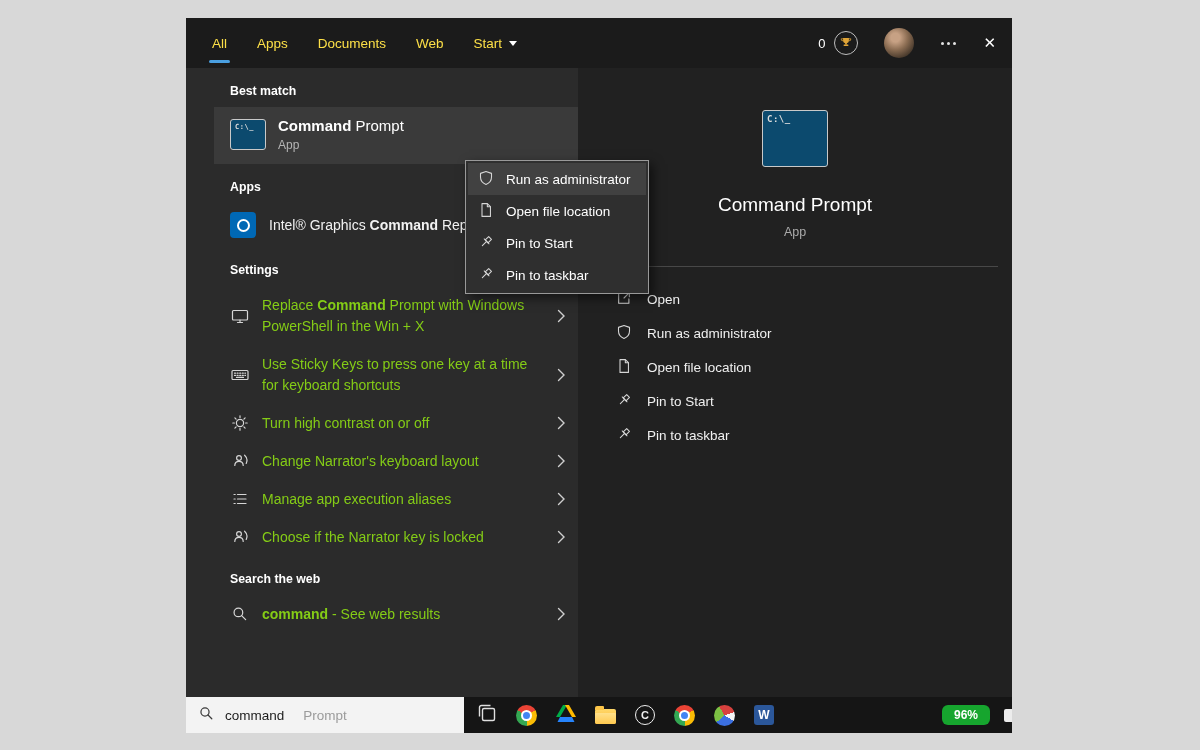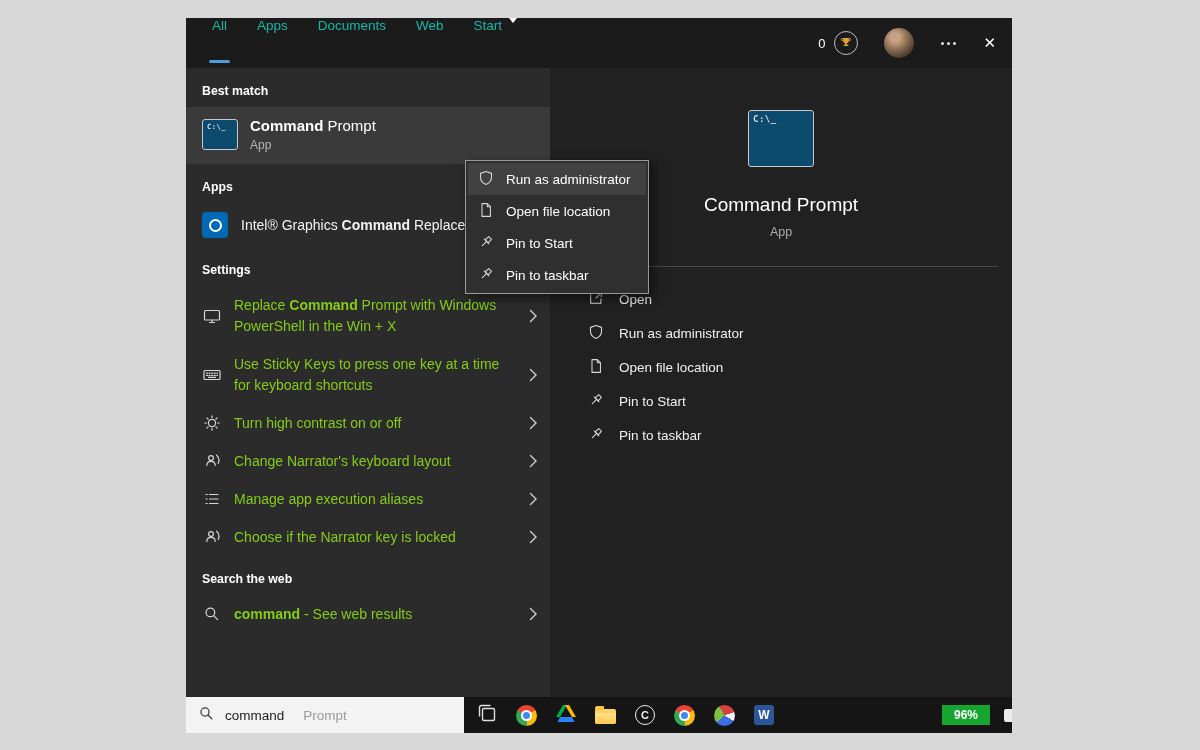--- a/index.html
+++ b/index.html
@@ -14,39 +14,39 @@
   
   .search-window{
     position:absolute; left:186px; top:18px; width:826px; height:679px;
     background:var(--panel_bg,#2b2b2b); overflow:visible;
   }
   .header{
     height:50px; background:var(--header_bg,#1b1b1b);
     display:flex; align-items:center; padding:0 16px 0 26px;
   }
   .tabs{ display:flex; gap:30px; height:100%; align-items:stretch; }
-  .tab{ display:flex; align-items:flex-start; color:#14b8a6; font-size:13.5px; position:relative; cursor:default; }
+  .tab{ display:flex; align-items:center; color:#fde047; font-size:13.5px; position:relative; cursor:default; }
   .tab.selected::after{
     content:""; position:absolute; left:-3px; right:-3px; bottom:5px; height:3px;
     border-radius:2px; background:var(--accent,#4a9fe0);
   }
   .caret{ width:0; height:0; border-left:4.5px solid transparent; border-right:4.5px solid transparent;
     border-top:5px solid #fff; margin-left:7px; }
   .hdr-right{ margin-left:auto; display:flex; align-items:center; }
   .rewards-count{ color:#fff; font-size:13px; }
   .trophy{ width:24px; height:24px; border:1px solid #bdbdbd; border-radius:50%;
     display:flex; align-items:center; justify-content:center; margin-left:9px; }
   .avatar{ width:30px; height:30px; border-radius:50%; margin-left:26px;
     background:radial-gradient(circle at 38% 32%, #c7a184 16%, #8a6c52 45%, #4a3b2d 75%, #2a241e 100%); }
   .dots{ display:flex; gap:3px; margin-left:27px; }
   .dots i{ width:3px; height:3px; border-radius:50%; background:#e4e4e4; }
   .close{ margin-left:27px; color:#fff; font-size:15px; }
 
   
-  .sw-body{ display:flex; height:629px; overflow:hidden; }
+  .sw-body{ display:flex; height:629px; overflow:hidden;padding-left:28px; }
   .left-panel{ width:364px; flex:none; background:var(--panel_bg,#2b2b2b); overflow:hidden; }
   .sec-header{ color:#fff; font-size:12.3px; font-weight:600; padding:16px 16px 9px; }
   .bm-row{ display:flex; align-items:center; gap:12px; padding:10px 16px 12px; background:var(--highlight,#3a3a3a); }
   .cmd-icon{ position:relative; background:#0c4a6e; border:1px solid #c9c9c9; border-radius:3px; flex:none; }
   .cmd-icon.sm{ width:36px; height:31px; }
   .cmd-icon.lg{ width:66px; height:57px; margin:42px auto 0; border-width:1.5px; }
   .cmdg{ position:absolute; top:3px; left:4px; color:#ddd; font:600 7px "DejaVu Sans Mono",monospace; letter-spacing:.5px; }
   .cmd-icon.lg .cmdg{ font-size:9px; }
   .bm-text{ display:flex; flex-direction:column; }
   .bm-title{ color:#fff; font-size:15px; }
@@ -98,21 +98,21 @@
     background:#fcc549; border-radius:2px 1px 0 0; }
   .folder::after{ content:""; position:absolute; left:0; right:0; top:4px; bottom:0;
     background:linear-gradient(180deg,#ffe08a,#ffc94f); border-radius:1px 1px 2px 2px; }
   .ccircle{ width:20px; height:20px; border-radius:50%; border:1.6px solid #f0f0f0;
     color:#f0f0f0; font-size:11px; font-weight:700; display:flex; align-items:center; justify-content:center; }
   .pinwheel{ width:21px; height:21px; border-radius:50%;
     background:conic-gradient(from -30deg,#d7413e 0 100deg,#f6f6f6 100deg 150deg,#3b6fe0 150deg 260deg,#7cc043 260deg 360deg); }
   .word{ width:20px; height:20px; border-radius:3px; background:var(--word_blue,#2b579a);
     color:#fff; font-size:12px; font-weight:700; display:flex; align-items:center; justify-content:center; }
   .tb-right{ margin-left:auto; display:flex; align-items:center; }
-  .battery{ min-width:48px; height:20px; background:var(--battery_green,#16a52e); border-radius:0;
+  .battery{ min-width:48px; height:20px; background:var(--battery_green,#16a52e); border-radius:6px;
     color:#fff; font-size:12px; font-weight:700; display:flex; align-items:center; justify-content:center;
     padding:0 6px; margin-right:14px; }
   .tray{ width:13px; height:13px; background:#ececec; border-radius:2px; margin-right:-5px; flex:none; }
 </style>
 </head>
 <body>
 
 <div class="search-window">
 
   <div class="header">

